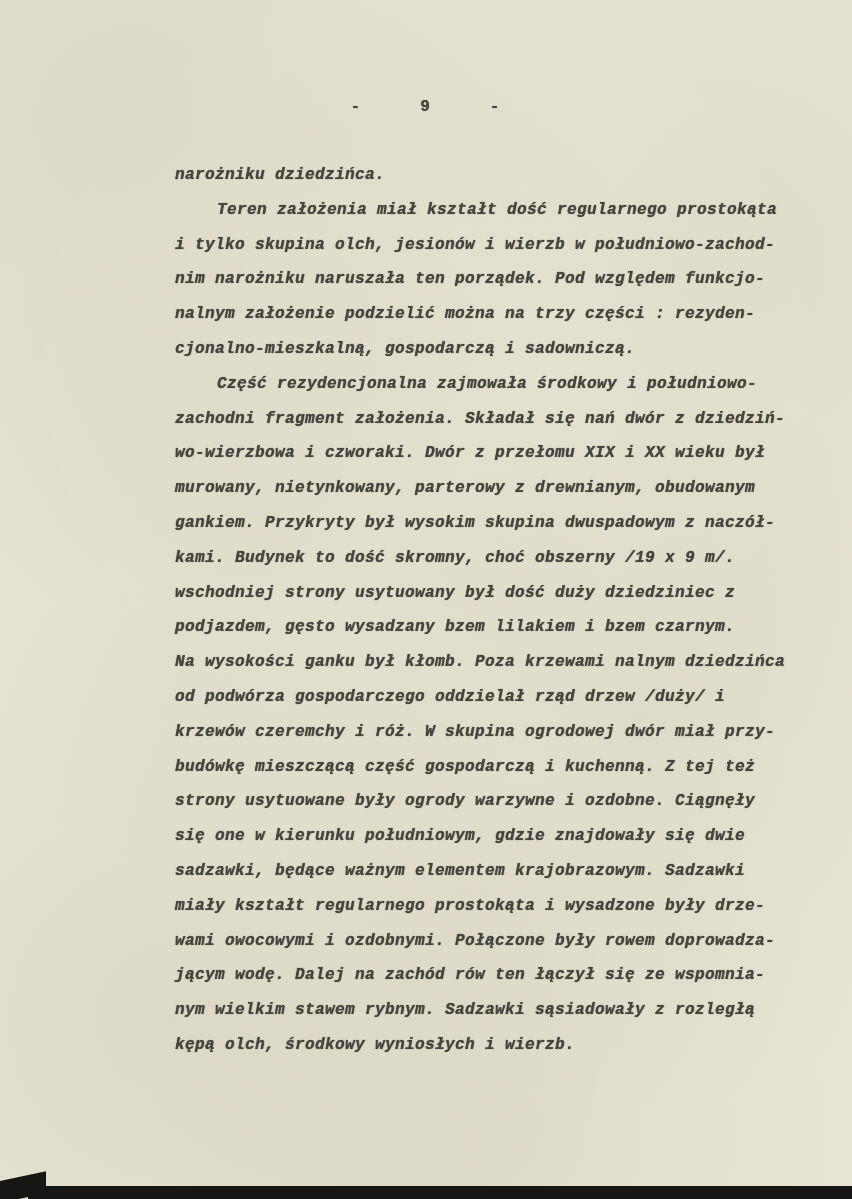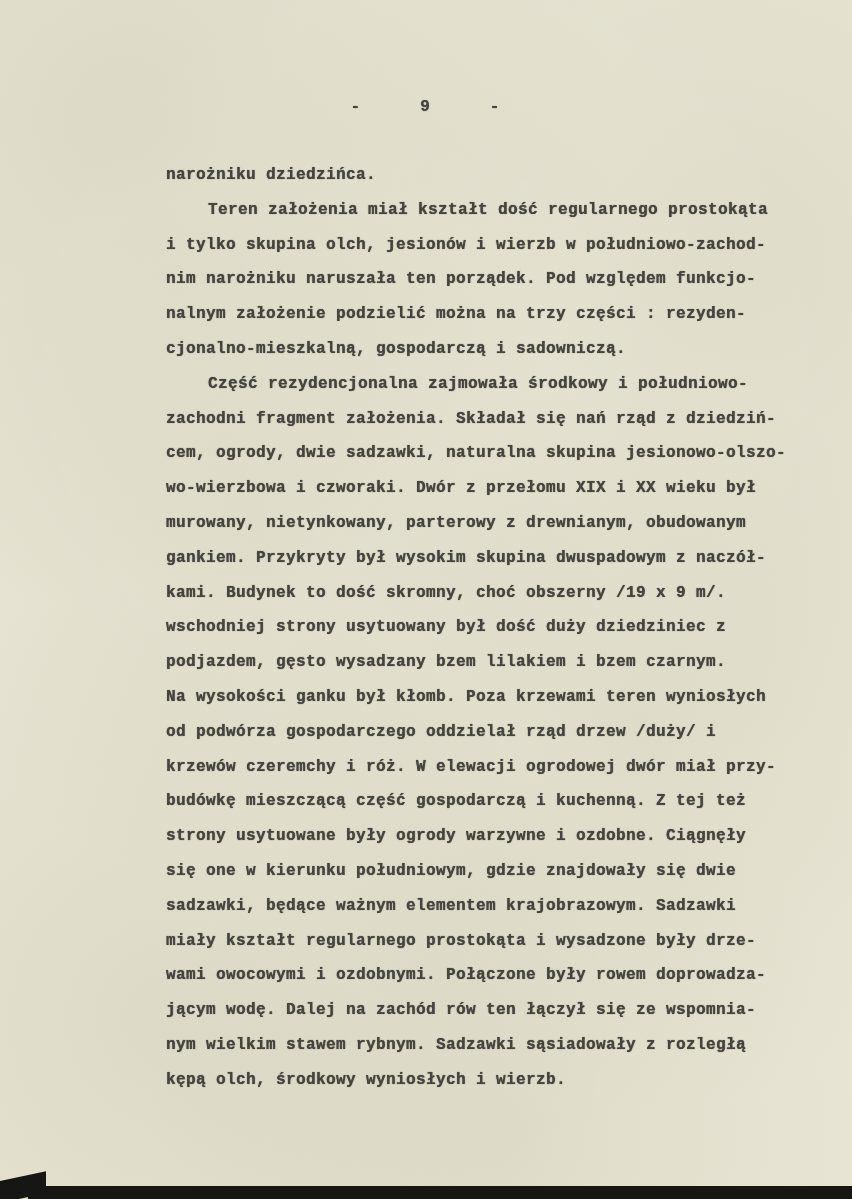--- a/index.html
+++ b/index.html
@@ -39,22 +39,23 @@
     text-align: center;
     font-size: 16px;
     font-weight: 700;
     letter-spacing: 2px;
     white-space: pre;
     text-shadow: 0 0 1px rgba(60,58,50,0.8);
   }
   .textblock {
     position: absolute;
     top: 158px;
-    left: 166px;
+    left: 175px;
     width: 655px;
+    font-style: italic;
   }
   .line {
     height: 34.8px;
     line-height: 34.8px;
     font-size: 16px;
     font-weight: 700;
     letter-spacing: 0.4px;
     white-space: pre;
     text-shadow: 0 0 1px rgba(62,60,52,0.85), 0.4px 0.4px 0 rgba(62,60,52,0.25);
   }
@@ -88,31 +89,30 @@
   <div class="pagenum">-     9     -</div>
 
   <div class="textblock">
     <div class="line">narożniku dziedzińca.</div>
     <div class="line indent">Teren założenia miał kształt dość regularnego prostokąta</div>
     <div class="line">i tylko skupina olch, jesionów i wierzb w południowo-zachod-</div>
     <div class="line">nim narożniku naruszała ten porządek. Pod względem funkcjo-</div>
     <div class="line">nalnym założenie podzielić można na trzy części : rezyden-</div>
     <div class="line">cjonalno-mieszkalną, gospodarczą i sadowniczą.</div>
     <div class="line indent gap">Część rezydencjonalna zajmowała środkowy i południowo-</div>
-    <div class="line">zachodni fragment założenia. Składał się nań rząd z dziedziń-</div>
-    <div class="line">cem, ogrody, dwie sadzawki, naturalna skupina jesionowo-olszo-</div>
+    <div class="line">zachodni fragment założenia. Składał się nań dwór z dziedziń-</div>
     <div class="line">wo-wierzbowa i czworaki. Dwór z przełomu XIX i XX wieku był</div>
     <div class="line">murowany, nietynkowany, parterowy z drewnianym, obudowanym</div>
     <div class="line">gankiem. Przykryty był wysokim skupina dwuspadowym z naczół-</div>
     <div class="line">kami. Budynek to dość skromny, choć obszerny /19 x 9 m/.</div>
     <div class="line">wschodniej strony usytuowany był dość duży dziedziniec z</div>
     <div class="line">podjazdem, gęsto wysadzany bzem lilakiem i bzem czarnym.</div>
-    <div class="line">Na wysokości ganku był kłomb. Poza krzewami teren wyniosłych</div>
+    <div class="line">Na wysokości ganku był kłomb. Poza krzewami nalnym dziedzińca</div>
     <div class="line">od podwórza gospodarczego oddzielał rząd drzew /duży/ i</div>
-    <div class="line">krzewów czeremchy i róż. W elewacji ogrodowej dwór miał przy-</div>
+    <div class="line">krzewów czeremchy i róż. W skupina ogrodowej dwór miał przy-</div>
     <div class="line">budówkę mieszczącą część gospodarczą i kuchenną. Z tej też</div>
     <div class="line">strony usytuowane były ogrody warzywne i ozdobne. Ciągnęły</div>
     <div class="line">się one w kierunku południowym, gdzie znajdowały się dwie</div>
     <div class="line">sadzawki, będące ważnym elementem krajobrazowym. Sadzawki</div>
     <div class="line">miały kształt regularnego prostokąta i wysadzone były drze-</div>
     <div class="line">wami owocowymi i ozdobnymi. Połączone były rowem doprowadza-</div>
     <div class="line">jącym wodę. Dalej na zachód rów ten łączył się ze wspomnia-</div>
     <div class="line">nym wielkim stawem rybnym. Sadzawki sąsiadowały z rozległą</div>
     <div class="line">kępą olch, środkowy wyniosłych i wierzb.</div>
   </div>

